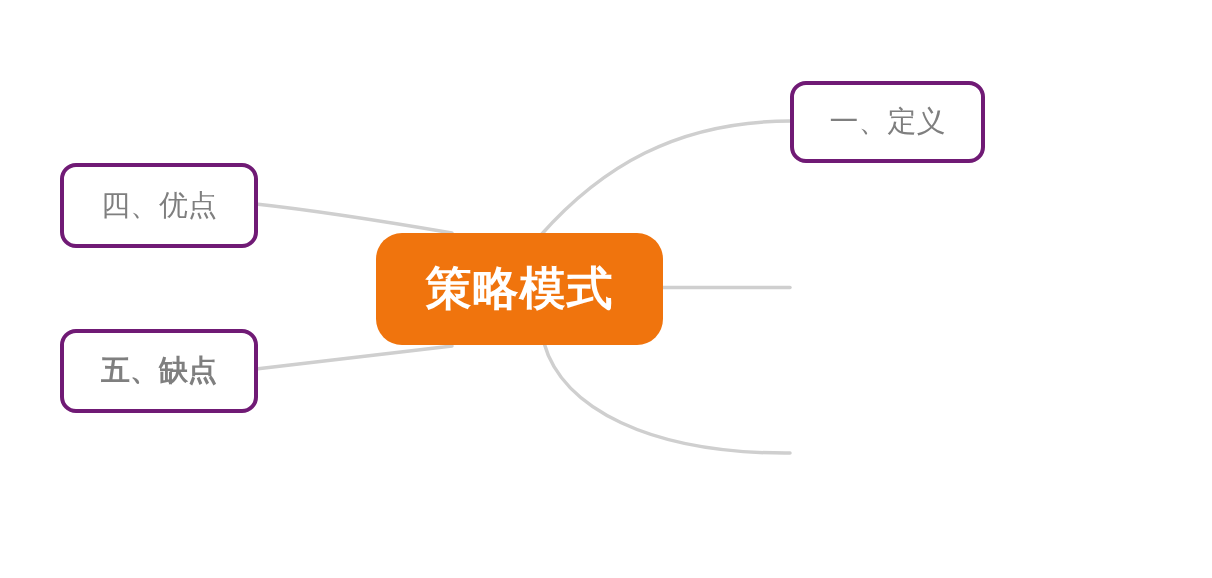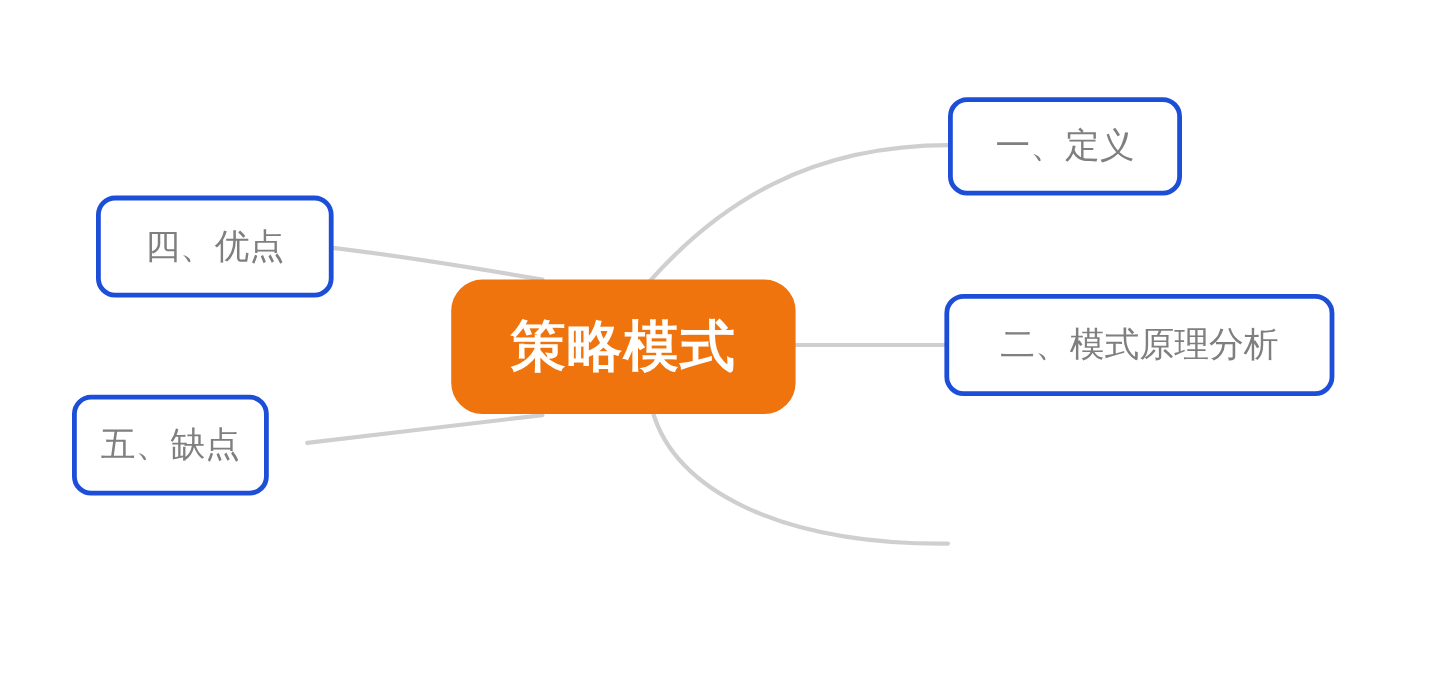--- a/index.html
+++ b/index.html
@@ -33,31 +33,31 @@
     background: #F0740D;
     color: #ffffff;
     border-radius: 26px;
     font-size: 46px;
     font-weight: bold;
     letter-spacing: 1px;
     text-align: center;
   }
   .node.branch {
     background: #ffffff;
-    border: 4px solid #1d4ed8;
+    border: 4px solid #701a75;
     border-radius: 16px;
     color: #7F7F7F;
     font-size: 29px;
   }
   #node-root      { left: 376px; top: 233px; width: 287px; height: 112px; }
   #node-branch-0  { left: 790px; top:  81px; width: 195px; height:  82px; }
   #node-branch-1  { left: 787px; top: 245px; width: 325px; height:  85px; }
   #node-branch-2  { left: 787px; top: 411px; width: 263px; height:  87px; }
-  #node-branch-3  { left:  60px; top: 163px; width: 198px; height:  85px; margin-left: 20px; }
-  #node-branch-4  { left:  60px; top: 329px; width: 164px; height:  84px; }
+  #node-branch-3  { left:  60px; top: 163px; width: 198px; height:  85px; }
+  #node-branch-4  { left:  60px; top: 329px; width: 198px; height:  84px; font-weight: bold; }
   .connector-path {
     fill: none;
     stroke: #CFCFCF;
     stroke-width: 3.5;
     stroke-linecap: round;
   }
   .watermark {
     position: absolute;
     right: 16px;
     bottom: 13px;
@@ -76,21 +76,20 @@
     <path class="connector-path" d="M660,287.5 L790,287.5"></path>
     <path class="connector-path" d="M544,343 C562,408 650,454 790,453"></path>
     <path class="connector-path" d="M256,204 C320,211 388,222 452,233"></path>
     <path class="connector-path" d="M256,369 C320,362 388,353 452,346"></path>
   </svg>
 
   <div class="node root" id="node-root">策略模式</div>
 
   <div class="node branch" id="node-branch-0">一、定义</div>
 
-  <div class="node branch" id="node-branch-1">二、模式原理分析</div>
 
 
   <div class="node branch" id="node-branch-3">四、优点</div>
 
   <div class="node branch" id="node-branch-4">五、缺点</div>
 
 
 </div>
 
 </body></html>

